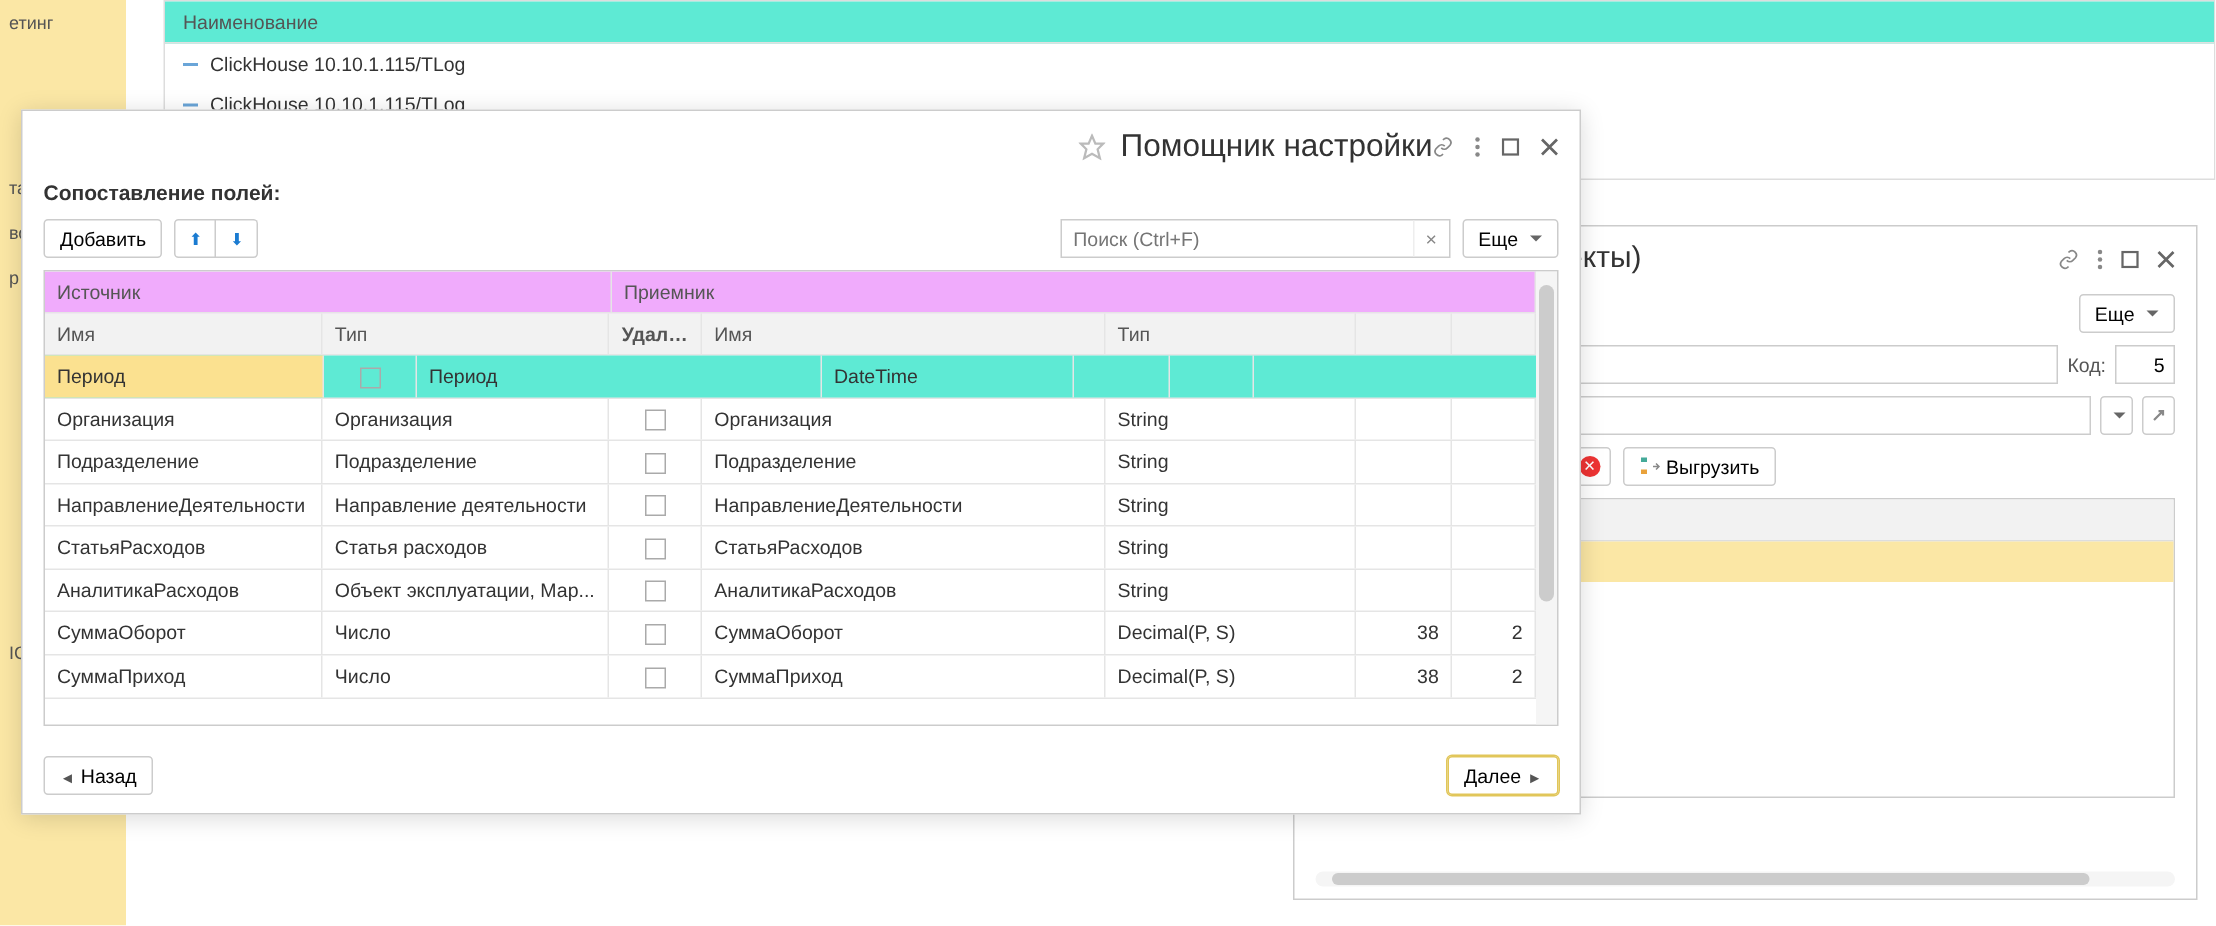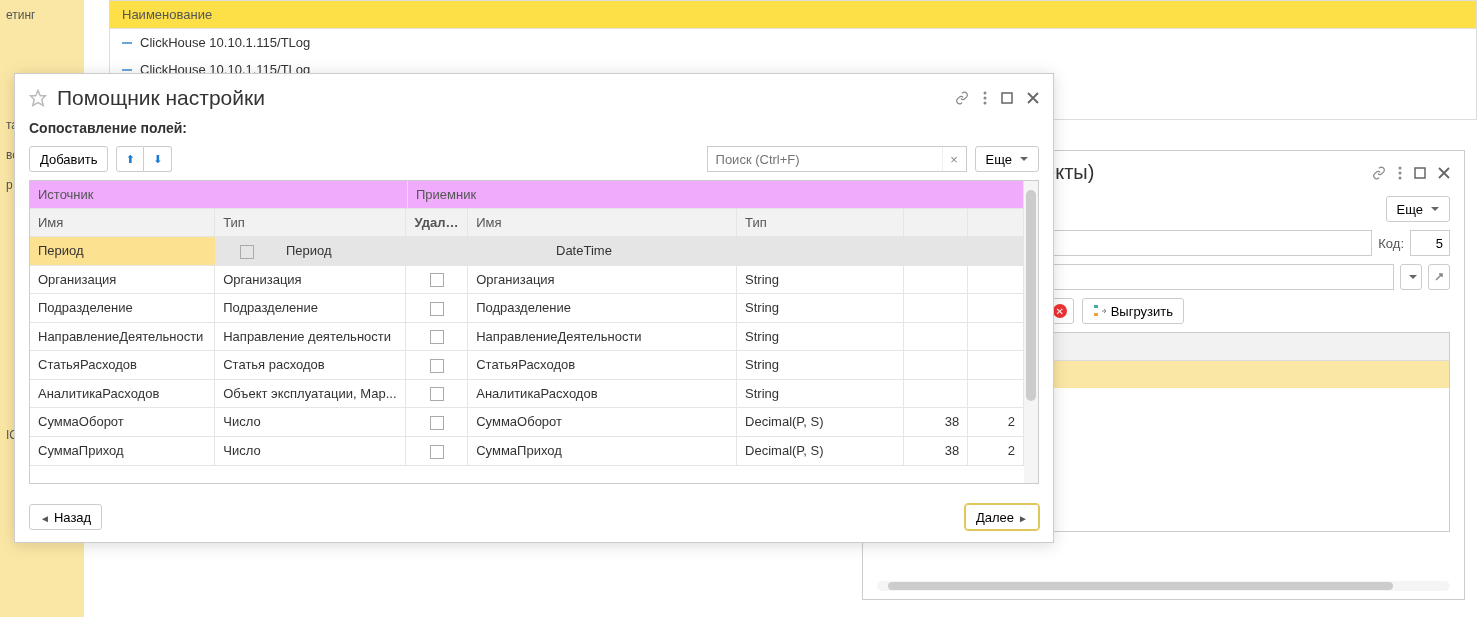--- a/index.html
+++ b/index.html
@@ -32,21 +32,21 @@
 
 
 .bg-list {
   position: absolute;
   left: 109px; top: 0;
   right: 0;
   height: 120px;
   border: 1px solid #ddd;
 }
 .bg-list .header {
-  background: #fde047;
+  background: #5eead4;
   padding: 6px 12px;
   font-size: 13px;
   color: #555;
   border-bottom: 1px solid #e0e0e0;
 }
 .bg-list .row {
   padding: 6px 12px;
   display: flex;
   align-items: center;
   gap: 8px;
@@ -150,21 +150,21 @@
   border: 1px solid #ccc;
   box-shadow: 0 2px 15px rgba(0,0,0,0.15);
   display: flex;
   flex-direction: column;
   padding: 12px 14px;
   z-index: 10;
 }
 .dialog .titlebar {
   display: flex;
   align-items: center;
-  justify-content: space-between;
+  justify-content: flex-end;
   margin-bottom: 10px;
 }
 .dialog .title-left {
   display: flex;
   align-items: center;
   gap: 10px;
 }
 .dialog h1 {
   font-size: 21px;
   font-weight: normal;
@@ -270,21 +270,21 @@
 .c-del { width: 62px; text-align:center;font-weight:bold; }
 .c-dst-name { width: 270px; }
 .c-dst-type { width: 168px; }
 .c-n1 { width: 64px; text-align:right; }
 .c-n2 { width: 56px; text-align:right; border-right:none;}
 
 .group-src { width: 378px; }
 .group-dst { flex: 1; }
 
 .row.selected {
-  background: #e5e5e5;
+  background: #5eead4;
 }
 .row.selected .cell.c-src-name {
   background: #fbe190;
 }
 .chk {
   width: 14px; height: 14px;
   border: 1px solid #aaa;
   display: inline-block;
   vertical-align: middle;
 }

